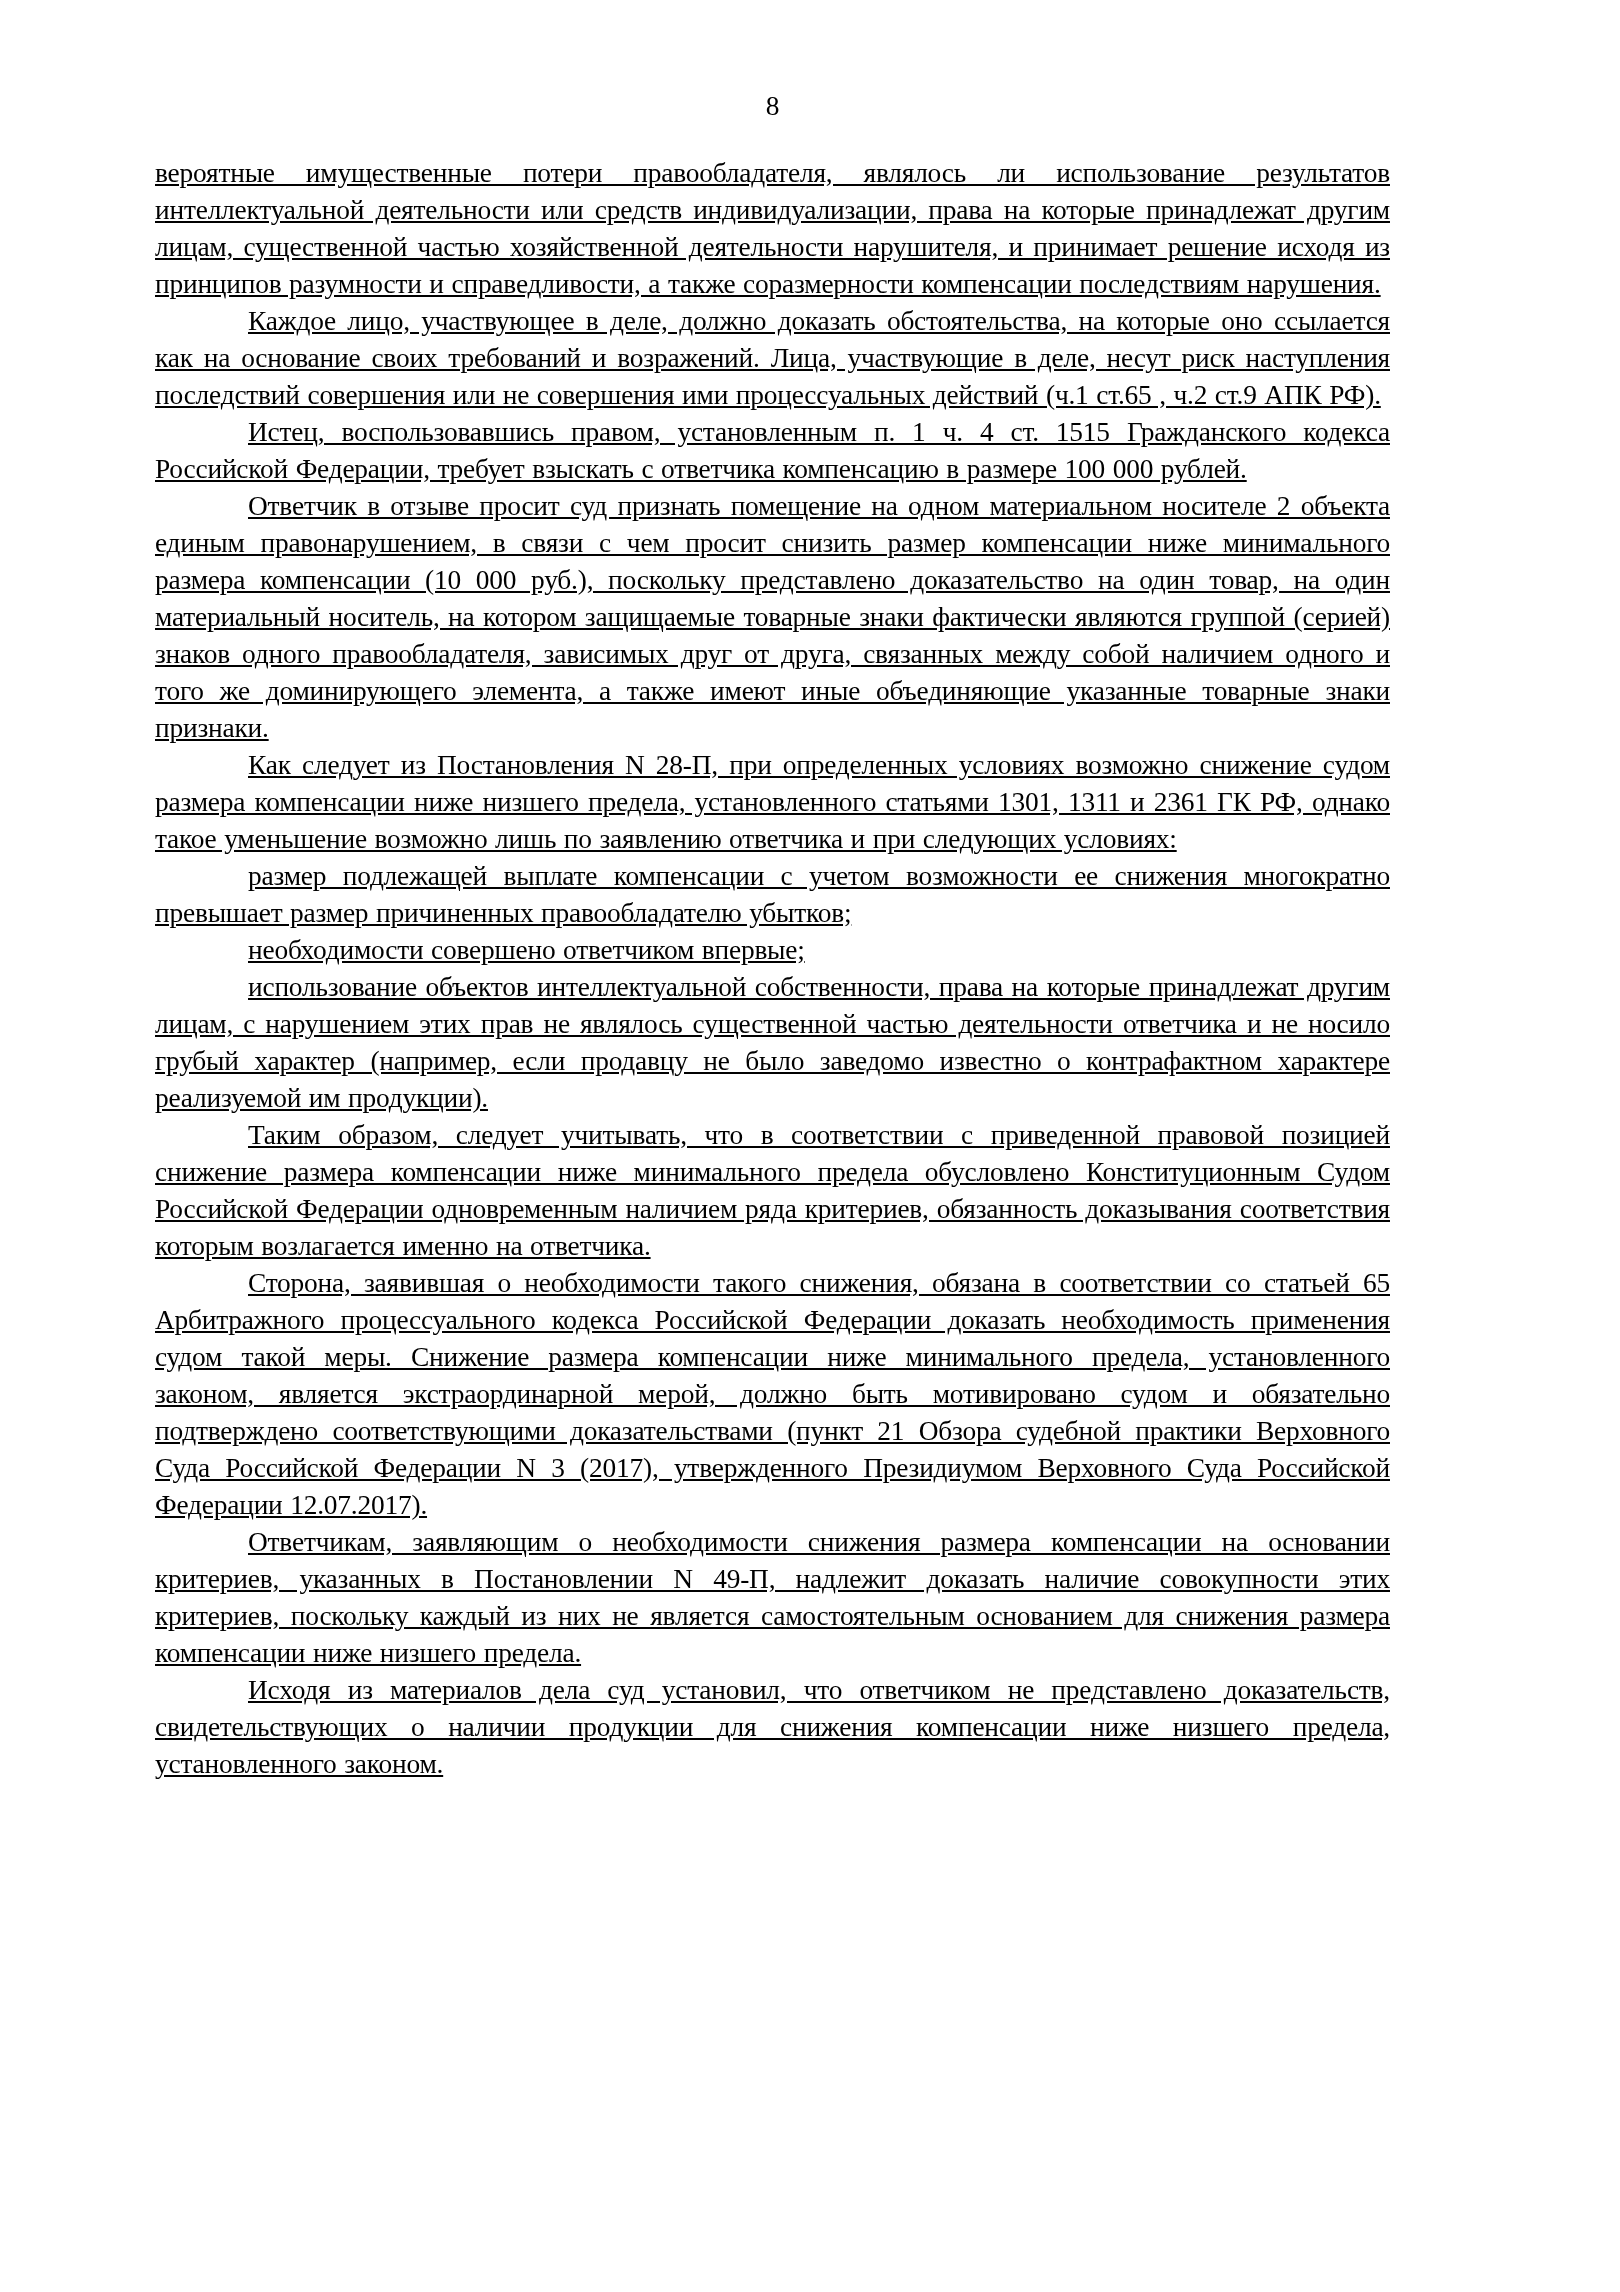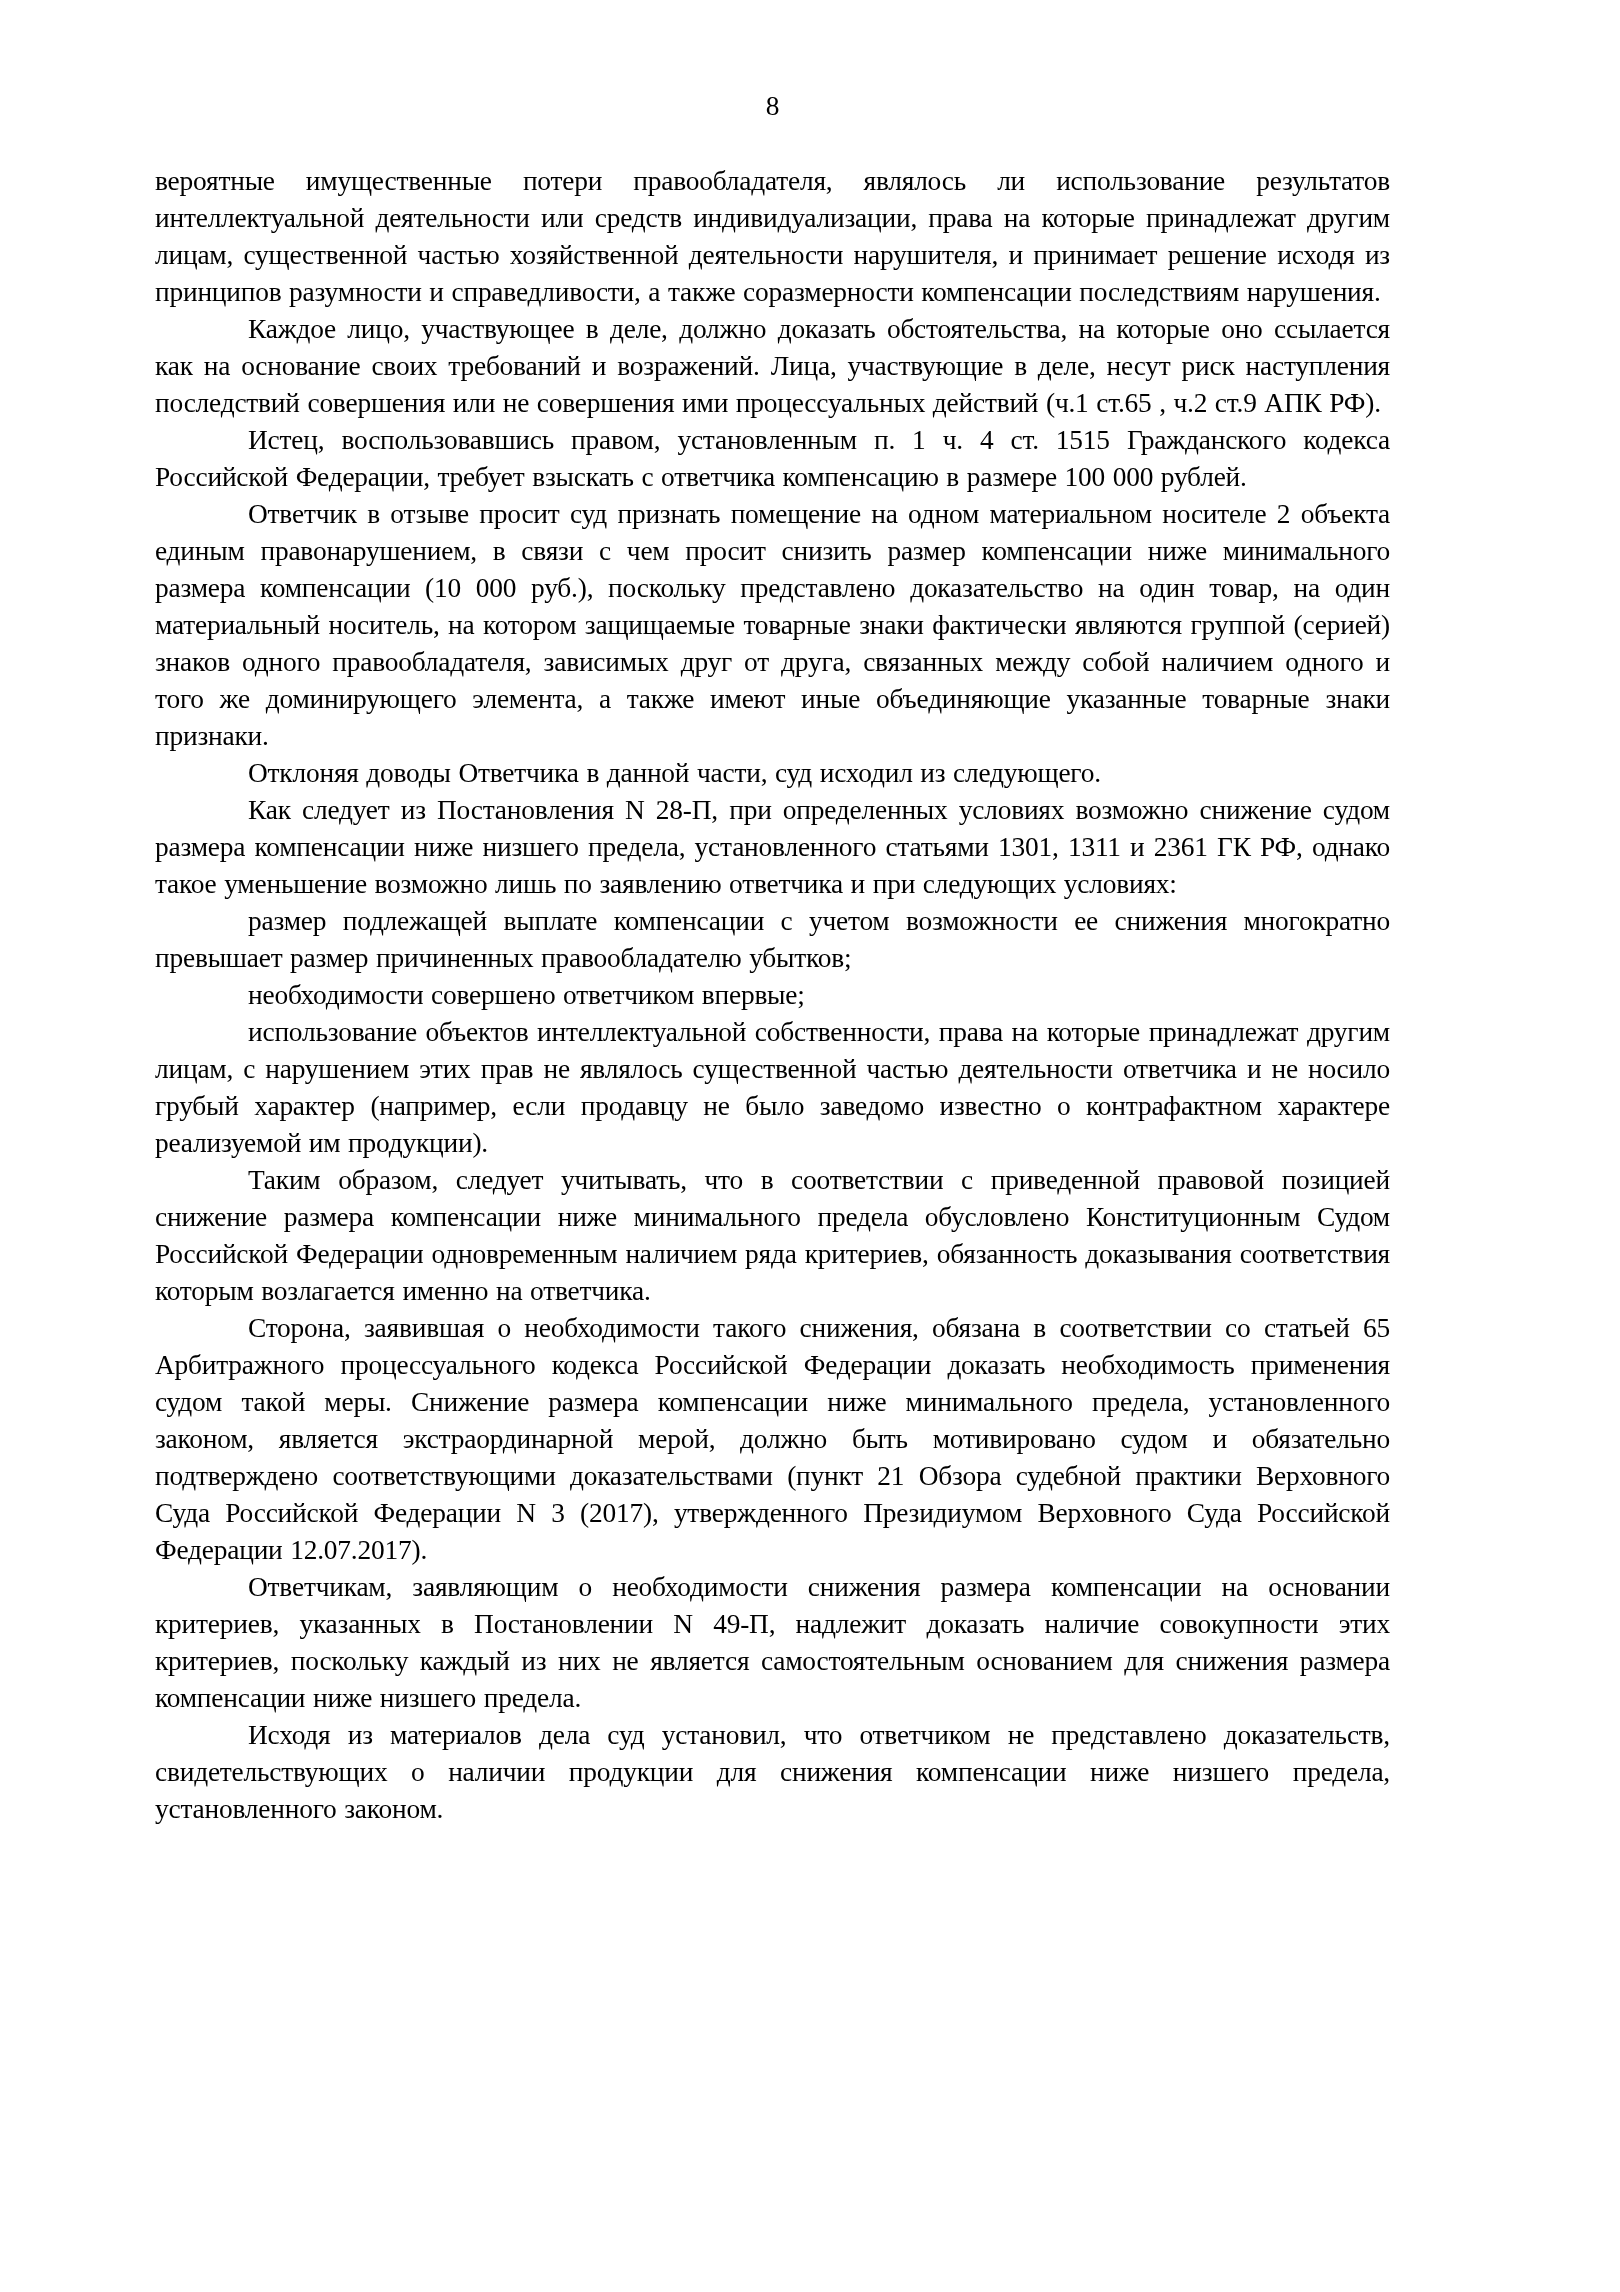--- a/index.html
+++ b/index.html
@@ -21,23 +21,24 @@
   }
   .page-number {
     position: absolute;
     top: 88px;
     left: 155px;
     width: 1235px;
     text-align: center;
   }
   .content {
     position: absolute;
-    top: 163px;
+    top: 155px;
     left: 155px;
     width: 1235px;
+    text-decoration: underline;
   }
   .para {
     margin: 0;
     padding: 0;
     text-align: justify;
     text-indent: 93px;
     word-spacing: 1px;
   }
   .para.no-indent {
     text-indent: 0;
@@ -47,21 +48,20 @@
 <body>
 
 <div class="page">
   <div class="page-number">8</div>
 
   <div class="content">
     <p class="para no-indent">вероятные имущественные потери правообладателя, являлось ли использование результатов интеллектуальной деятельности или средств индивидуализации, права на которые принадлежат другим лицам, существенной частью хозяйственной деятельности нарушителя, и принимает решение исходя из принципов разумности и справедливости, а также соразмерности компенсации последствиям нарушения.</p>
     <p class="para">Каждое лицо, участвующее в деле, должно доказать обстоятельства, на которые оно ссылается как на основание своих требований и возражений. Лица, участвующие в деле, несут риск наступления последствий совершения или не совершения ими процессуальных действий (ч.1 ст.65 , ч.2 ст.9 АПК РФ).</p>
     <p class="para">Истец, воспользовавшись правом, установленным п. 1 ч. 4 ст. 1515 Гражданского кодекса Российской Федерации, требует взыскать с ответчика компенсацию в размере 100 000 рублей.</p>
     <p class="para">Ответчик в отзыве просит суд признать помещение на одном материальном носителе 2 объекта единым правонарушением, в связи с чем просит снизить размер компенсации ниже минимального размера компенсации (10 000 руб.), поскольку представлено доказательство на один товар, на один материальный носитель, на котором защищаемые товарные знаки фактически являются группой (серией) знаков одного правообладателя, зависимых друг от друга, связанных между собой наличием одного и того же доминирующего элемента, а также имеют иные объединяющие указанные товарные знаки признаки.</p>
-    <p class="para">Отклоняя доводы Ответчика в данной части, суд исходил из следующего.</p>
     <p class="para">Как следует из Постановления N 28-П, при определенных условиях возможно снижение судом размера компенсации ниже низшего предела, установленного статьями 1301, 1311 и 2361 ГК РФ, однако такое уменьшение возможно лишь по заявлению ответчика и при следующих условиях:</p>
     <p class="para">размер подлежащей выплате компенсации с учетом возможности ее снижения многократно превышает размер причиненных правообладателю убытков;</p>
     <p class="para">необходимости совершено ответчиком впервые;</p>
     <p class="para">использование объектов интеллектуальной собственности, права на которые принадлежат другим лицам, с нарушением этих прав не являлось существенной частью деятельности ответчика и не носило грубый характер (например, если продавцу не было заведомо известно о контрафактном характере реализуемой им продукции).</p>
     <p class="para">Таким образом, следует учитывать, что в соответствии с приведенной правовой позицией снижение размера компенсации ниже минимального предела обусловлено Конституционным Судом Российской Федерации одновременным наличием ряда критериев, обязанность доказывания соответствия которым возлагается именно на ответчика.</p>
     <p class="para">Сторона, заявившая о необходимости такого снижения, обязана в соответствии со статьей 65 Арбитражного процессуального кодекса Российской Федерации доказать необходимость применения судом такой меры. Снижение размера компенсации ниже минимального предела, установленного законом, является экстраординарной мерой, должно быть мотивировано судом и обязательно подтверждено соответствующими доказательствами (пункт 21 Обзора судебной практики Верховного Суда Российской Федерации N 3 (2017), утвержденного Президиумом Верховного Суда Российской Федерации 12.07.2017).</p>
     <p class="para">Ответчикам, заявляющим о необходимости снижения размера компенсации на основании критериев, указанных в Постановлении N 49-П, надлежит доказать наличие совокупности этих критериев, поскольку каждый из них не является самостоятельным основанием для снижения размера компенсации ниже низшего предела.</p>
     <p class="para">Исходя из материалов дела суд  установил, что ответчиком не представлено доказательств, свидетельствующих о наличии продукции для снижения компенсации ниже низшего предела, установленного законом.</p>
   </div>
 </div>

